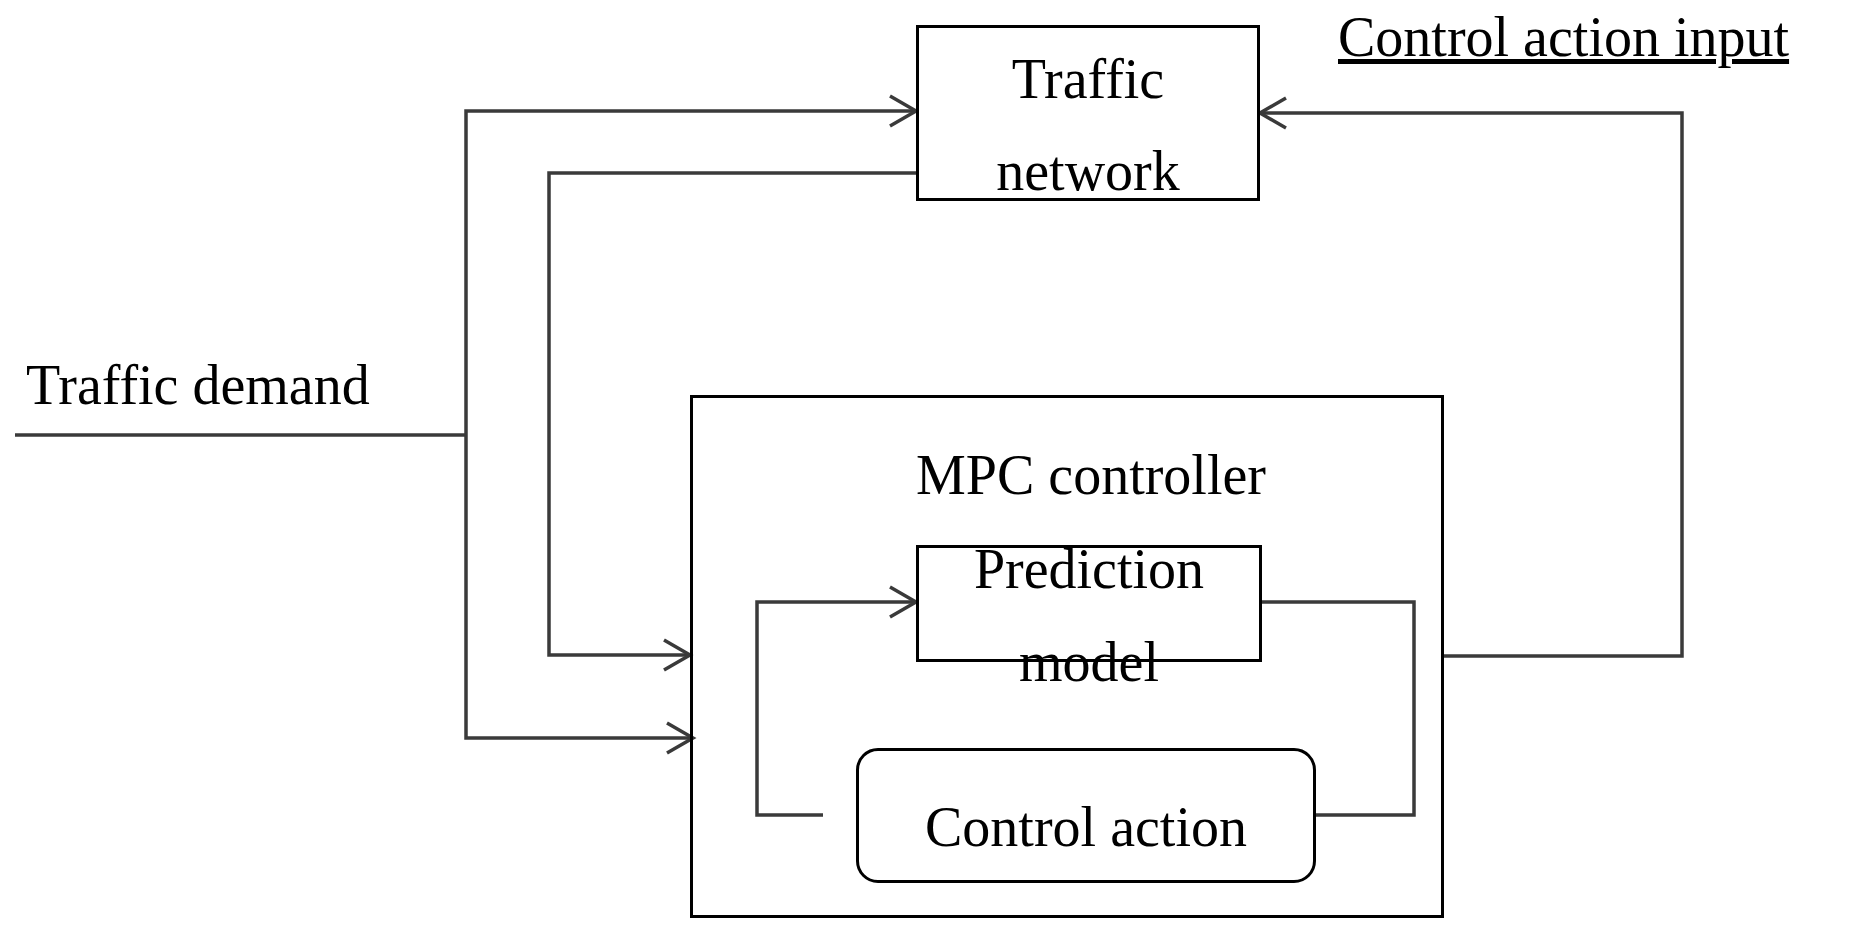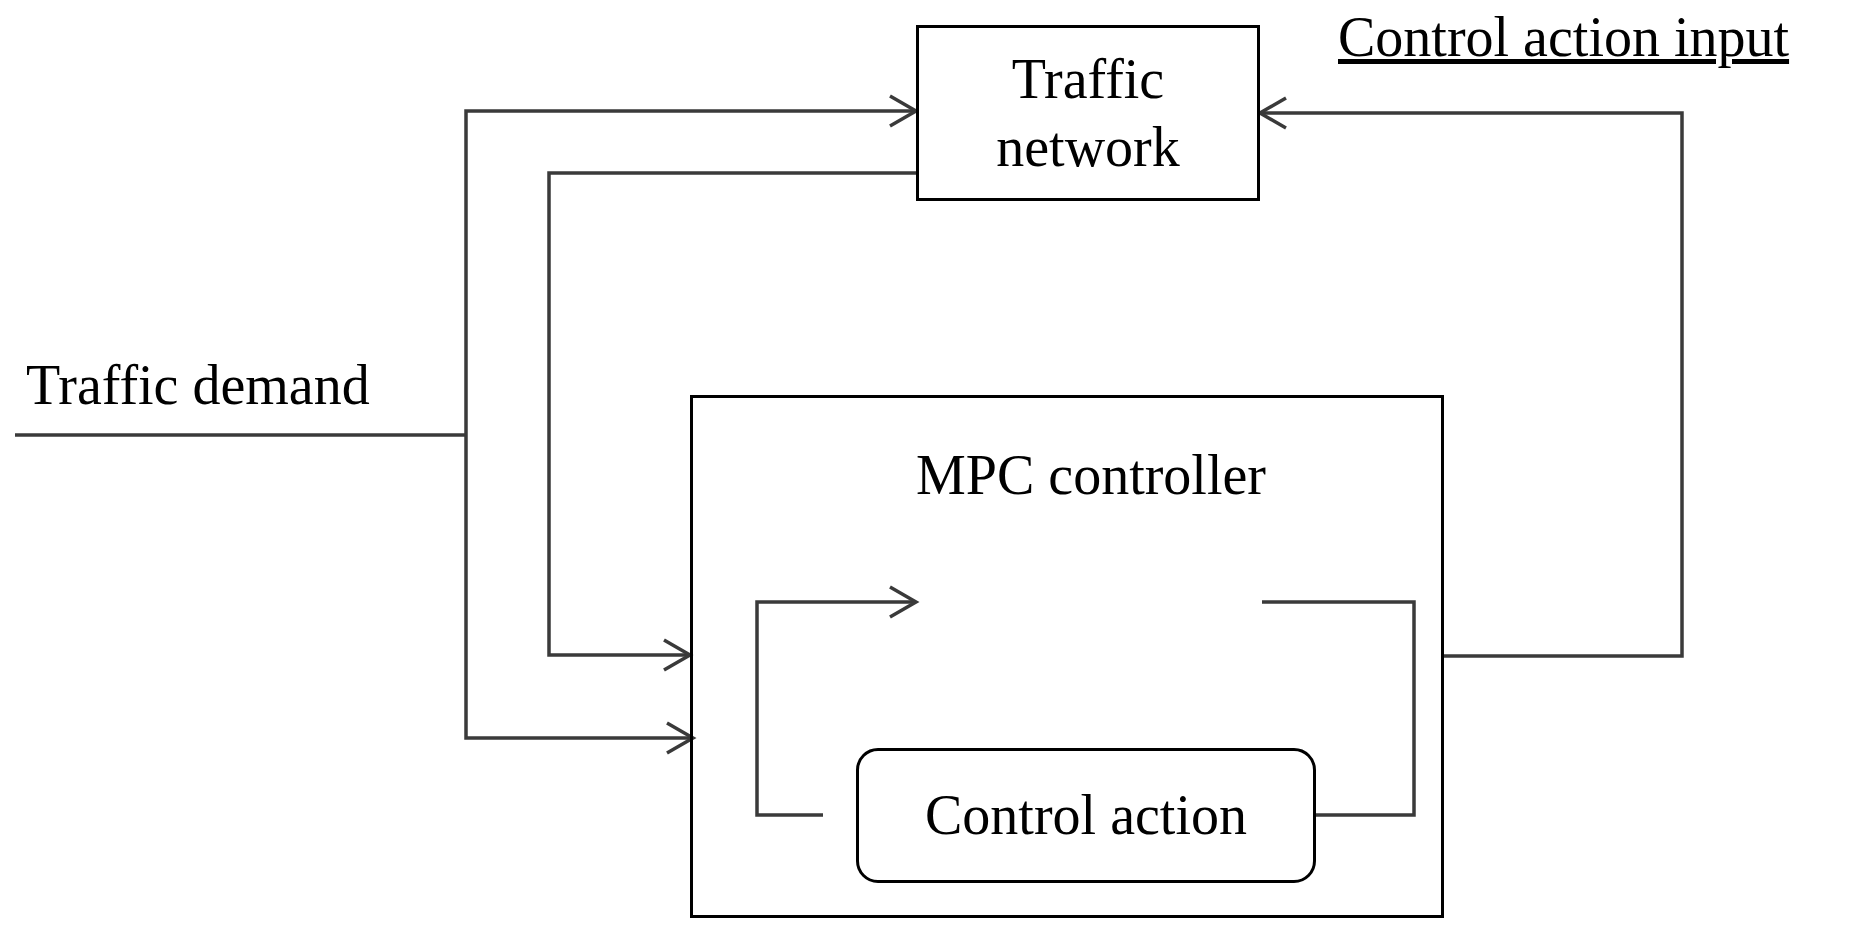--- a/index.html
+++ b/index.html
@@ -38,21 +38,21 @@
     align-items: center;
     justify-content: center;
     text-align: center;
     font-size: 56px;
     line-height: 1.22;
   }
   .node.container-node {
     background: transparent;
     justify-content: flex-start;
   }
-  .node-line { white-space: nowrap; }
+  .node-line { white-space: nowrap; margin-top: 24px; }
   .float-label {
     position: absolute;
     font-size: 56px;
     line-height: 1.2;
     white-space: nowrap;
   }
   #box-traffic-network { left: 916px; top: 25px;  width: 344px; height: 176px; }
   #box-mpc             { left: 690px; top: 395px; width: 754px; height: 523px; }
   #box-prediction      { left: 916px; top: 545px; width: 346px; height: 117px; }
   #box-casa            { left: 856px; top: 748px; width: 460px; height: 135px; border-radius: 22px; }
@@ -100,20 +100,24 @@
     </g>
   </svg>
 
   <div class="node container-node" id="box-mpc"></div>
 
   <div class="node" id="box-traffic-network">
     <div class="node-line">Traffic</div>
     <div class="node-line">network</div>
   </div>
 
+  <div class="node" id="box-prediction">
+    <div class="node-line">Prediction</div>
+    <div class="node-line">model</div>
+  </div>
 
   <div class="node" id="box-casa">
     <div class="node-line">Control action</div>
   </div>
 
   <div class="float-label" id="label-mpc-controller">MPC controller</div>
 
   <div class="float-label" id="label-traffic-demand">Traffic demand</div>
 
 

